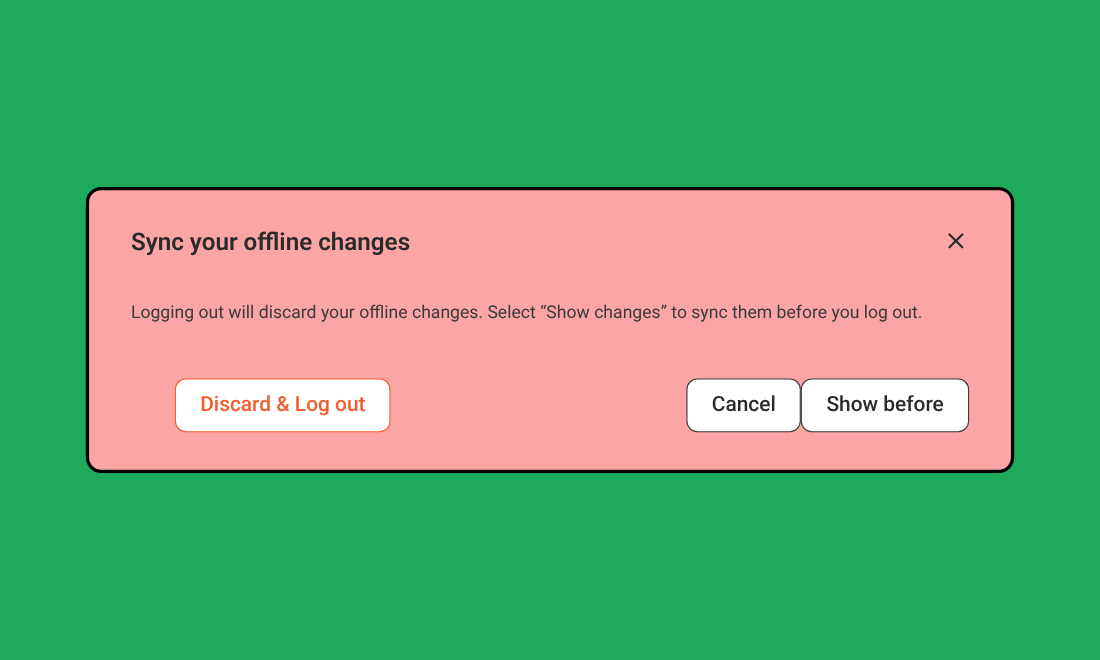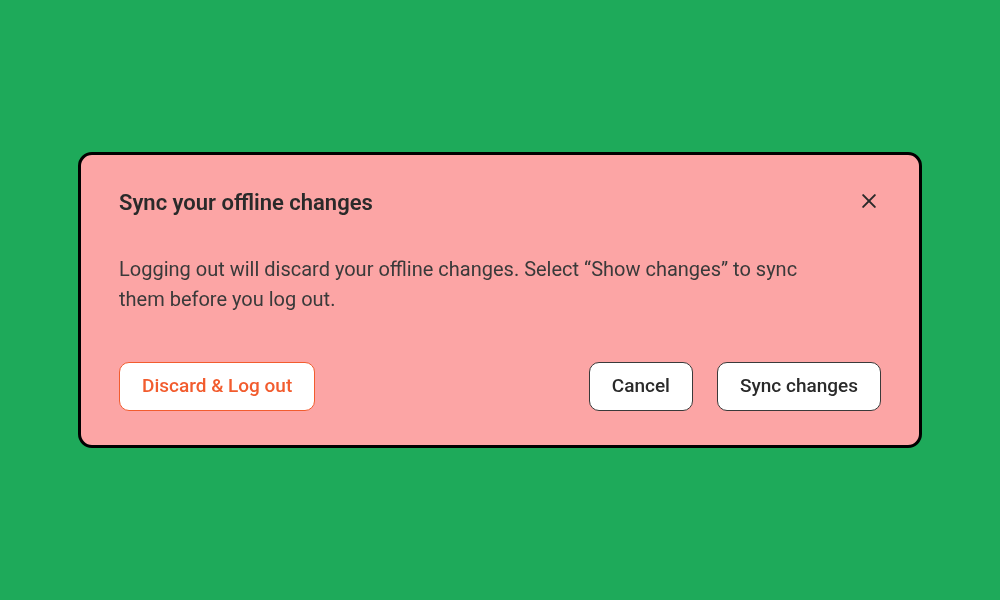--- a/index.html
+++ b/index.html
@@ -45,48 +45,49 @@
       align-items: center;
       justify-content: center;
       color: #2a2a2a;
     }
     .close-btn svg {
       width: 20px;
       height: 20px;
     }
     .dialog-body {
       margin-top: 36px;
-      font-size: 20px;
+      font-size: 16px;
       color: #3a3a3a;
       line-height: 1.5;
       max-width: 720px;
     }
     .dialog-footer {
       margin-top: 48px;
       display: flex;
       justify-content: space-between;
       align-items: center;
     }
     .footer-right {
       display: flex;
-      gap: 24px;
+      gap: 0;
     }
     .btn {
       font-size: 19px;
       font-weight: 500;
       padding: 12px 22px;
       border-radius: 10px;
       background: #ffffff;
       cursor: pointer;
       line-height: 1.2;
       font-family: inherit;
     }
     .btn-danger {
       border: 1.5px solid #f25c2e;
       color: #f25c2e;
+      margin-left: 40px;
     }
     .btn-default {
       border: 1.5px solid #3a3a3a;
       color: #2a2a2a;
     }
   </style>
 </head>
 <body>
 
 <div class="dialog">
@@ -99,16 +100,16 @@
           <line x1="19" y1="5" x2="5" y2="19"></line>
         </svg>
       </span>
     </button>
   </div>
   <p class="dialog-body">Logging out will discard your offline changes. Select “Show changes” to sync them before you log out.</p>
   <div class="dialog-footer">
     <button class="btn btn-danger">Discard &amp; Log out</button>
     <div class="footer-right">
       <button class="btn btn-default">Cancel</button>
-      <button class="btn btn-default">Sync changes</button>
+      <button class="btn btn-default">Show before</button>
     </div>
   </div>
 </div>
 
 </body></html>

